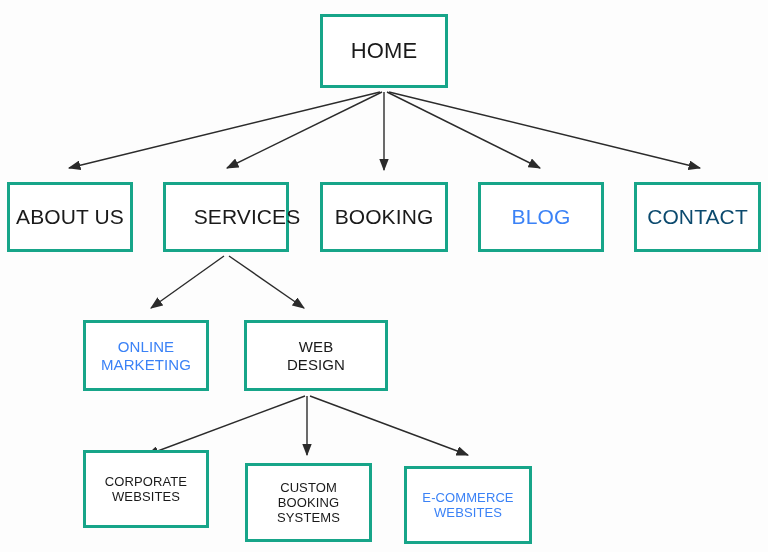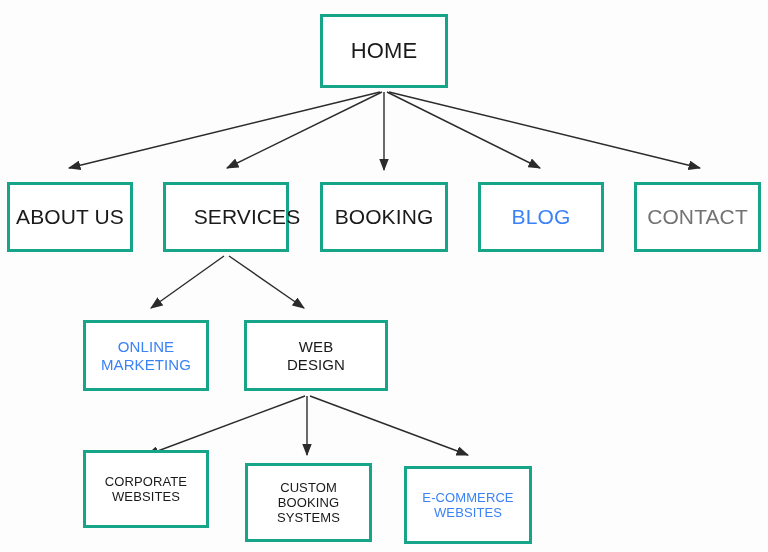--- a/index.html
+++ b/index.html
@@ -76,21 +76,21 @@
         <line x1="310" y1="396" x2="468" y2="455" stroke="#2b2b2b" stroke-width="1.4" marker-end="url(#arrowhead)"></line>
       </g>
   </svg>
 
   <div id="node-group">
       <div class="node-box size-root" style="left: 320px; top: 14px; width: 128px; height: 74px; border-color: rgb(23, 165, 137); border-width: 3px; background: rgb(255, 255, 255); color: rgb(26, 26, 26);"><span class="node-label">HOME</span></div>
       <div class="node-box size-l1" style="left: 7px; top: 182px; width: 126px; height: 70px; border-color: rgb(23, 165, 137); border-width: 3px; background: rgb(255, 255, 255); color: rgb(26, 26, 26);"><span class="node-label">ABOUT US</span></div>
       <div class="node-box size-l1" style="left: 163px; top: 182px; width: 126px; height: 70px; border-color: rgb(23, 165, 137); border-width: 3px; background: rgb(255, 255, 255); color: rgb(26, 26, 26); padding-left: 42px;"><span class="node-label">SERVICES</span></div>
       <div class="node-box size-l1" style="left: 320px; top: 182px; width: 128px; height: 70px; border-color: rgb(23, 165, 137); border-width: 3px; background: rgb(255, 255, 255); color: rgb(26, 26, 26);"><span class="node-label">BOOKING</span></div>
       <div class="node-box size-l1" style="left: 478px; top: 182px; width: 126px; height: 70px; border-color: rgb(23, 165, 137); border-width: 3px; background: rgb(255, 255, 255); color: #3b82f6;"><span class="node-label">BLOG</span></div>
-      <div class="node-box size-l1" style="left: 634px; top: 182px; width: 127px; height: 70px; border-color: rgb(23, 165, 137); border-width: 3px; background: rgb(255, 255, 255); color: #737373;"><span class="node-label">CONTACT</span></div>
+      <div class="node-box size-l1" style="left: 634px; top: 182px; width: 127px; height: 70px; border-color: rgb(23, 165, 137); border-width: 3px; background: rgb(255, 255, 255); color: #0c4a6e;"><span class="node-label">CONTACT</span></div>
       <div class="node-box size-l2" style="left: 83px; top: 320px; width: 126px; height: 71px; border-color: rgb(23, 165, 137); border-width: 3px; background: rgb(255, 255, 255); color: #3b82f6;"><span class="node-label">ONLINE
 MARKETING</span></div>
       <div class="node-box size-l2" style="left: 244px; top: 320px; width: 144px; height: 71px; border-color: rgb(23, 165, 137); border-width: 3px; background: rgb(255, 255, 255); color: rgb(26, 26, 26);"><span class="node-label">WEB
 DESIGN</span></div>
       <div class="node-box size-l3" style="left: 83px; top: 450px; width: 126px; height: 78px; border-color: rgb(23, 165, 137); border-width: 3px; background: rgb(255, 255, 255); color: rgb(26, 26, 26);"><span class="node-label">CORPORATE
 WEBSITES</span></div>
       <div class="node-box size-l3" style="left: 245px; top: 463px; width: 127px; height: 79px; border-color: rgb(23, 165, 137); border-width: 3px; background: rgb(255, 255, 255); color: rgb(26, 26, 26);"><span class="node-label">CUSTOM
 BOOKING
 SYSTEMS</span></div>
       <div class="node-box size-l3" style="left: 404px; top: 466px; width: 128px; height: 78px; border-color: rgb(23, 165, 137); border-width: 3px; background: rgb(255, 255, 255); color: #3b82f6;"><span class="node-label">E-COMMERCE

